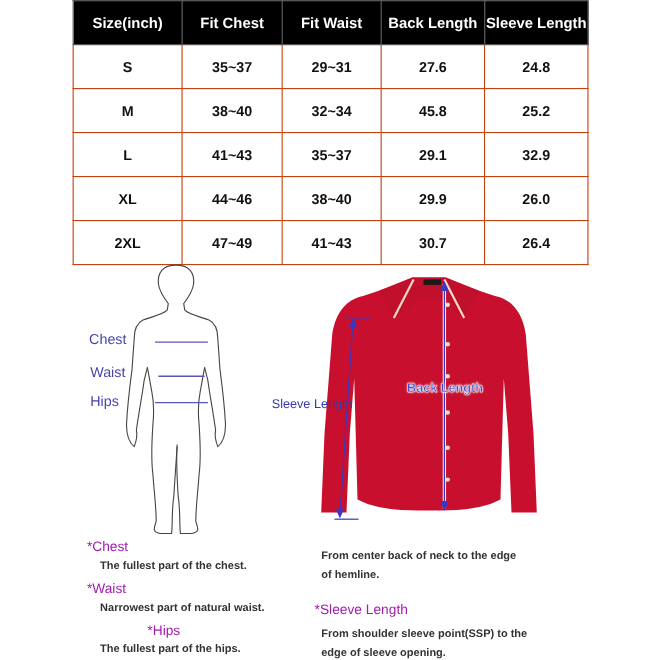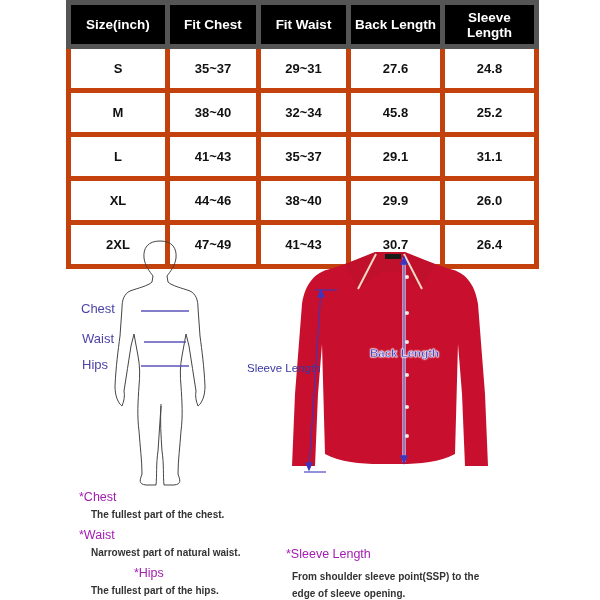--- a/index.html
+++ b/index.html
@@ -4,21 +4,21 @@
 <style>
   html, body { margin: 0; padding: 0; background: #ffffff; }
   body { width: 600px; height: 600px; position: relative; overflow: hidden; font-family: "Liberation Sans", sans-serif; }
 
   
   .size-table {
     position: absolute; left: 66px; top: 0; width: 468px;
     border-collapse: collapse; table-layout: fixed;
   }
   .size-table th, .size-table td {
-    border: 5px solid #c2410c; text-align: center; padding: 0;
+    border: 1px solid #c2410c; text-align: center; padding: 0;
   }
   .size-table th {
     background: #000000; color: #ffffff; font-weight: bold; font-size: 13.5px;
     height: 39px; border-color: #555;
   }
   .size-table td {
     color: #111111; font-weight: bold; font-size: 13px; height: 39px;
   }
   .col-1 { width: 99px; } .col-2 { width: 91px; } .col-3 { width: 90px; } .col-4 { width: 94px; } .col-5 { width: 94px; }
 
@@ -73,21 +73,21 @@
       <td>38~40</td>
       <td>32~34</td>
       <td>45.8</td>
       <td>25.2</td>
     </tr>
     <tr>
       <td>L</td>
       <td>41~43</td>
       <td>35~37</td>
       <td>29.1</td>
-      <td>31.1</td>
+      <td>32.9</td>
     </tr>
     <tr>
       <td>XL</td>
       <td>44~46</td>
       <td>38~40</td>
       <td>29.9</td>
       <td>26.0</td>
     </tr>
     <tr>
       <td>2XL</td>
@@ -167,20 +167,24 @@
 <div class="desc" style="left:79px; top:529px;">
   <div class="head">*Waist</div>
   <div class="body" style="margin:6px 0 0 12px;">Narrowest part of natural waist.</div>
 </div>
 <div class="desc" style="left:79px; top:567px;text-align:center;">
   <div class="head">*Hips</div>
   <div class="body" style="margin:6px 0 0 12px;">The fullest part of the hips.</div>
 </div>
 
 <div class="desc" style="left:286px; top:490px;">
+  <div class="body" style="margin:7px 0 0 6px; line-height:17px;">
+    <div>From center back of neck to the edge</div>
+    <div>of hemline.</div>
+  </div>
 </div>
 <div class="desc" style="left:286px; top:548px;">
   <div class="head">*Sleeve Length</div>
   <div class="body" style="margin:7px 0 0 6px; line-height:17px;">
     <div>From shoulder sleeve point(SSP) to the</div>
     <div>edge of sleeve opening.</div>
   </div>
 </div>
 
 </body></html>

